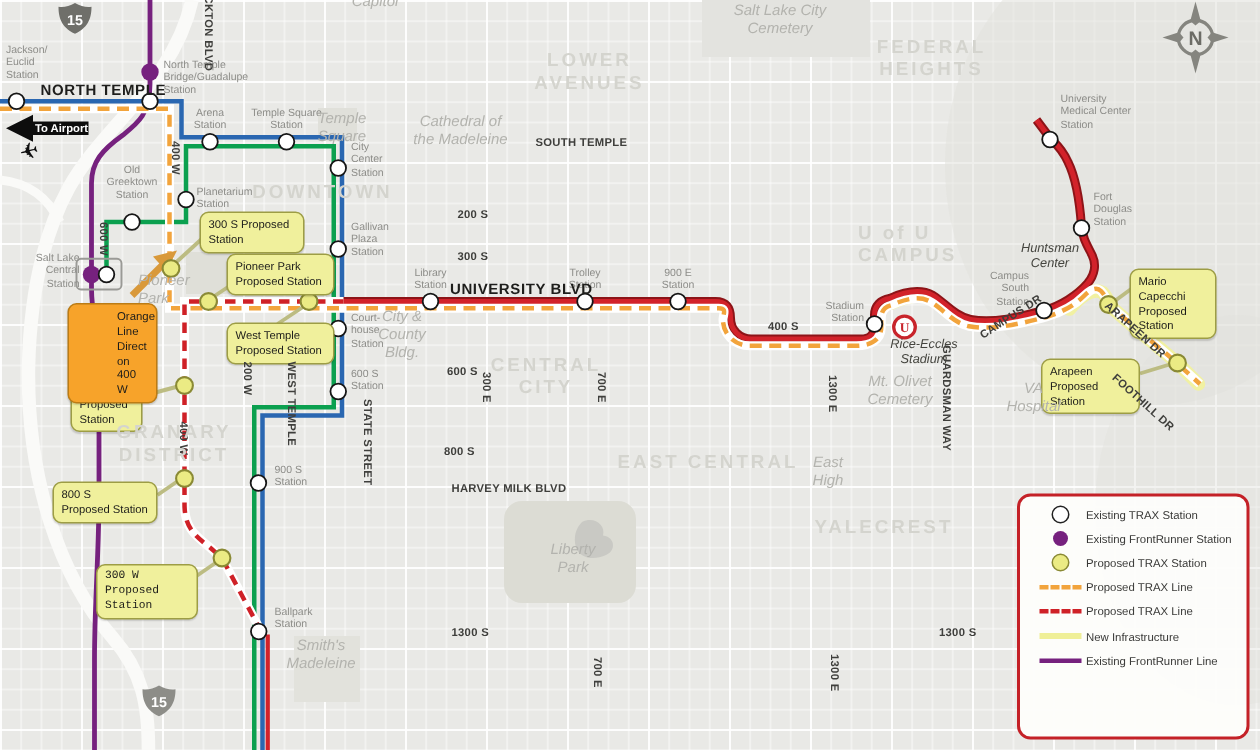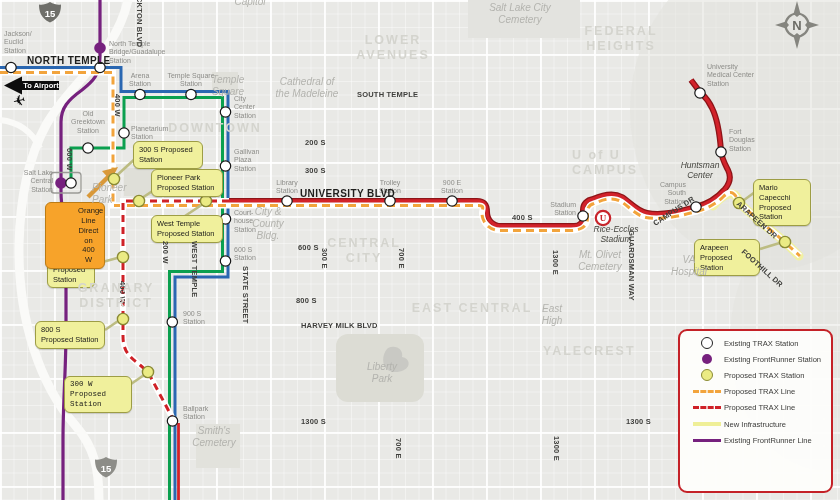--- a/index.html
+++ b/index.html
@@ -17,21 +17,21 @@
   .st-label{font-size:7px;color:#8d8d89;}
   .street{font-size:7.5px;font-weight:bold;color:#3f3f3c;letter-spacing:.2px;}
   .street.big{font-size:10px;color:#1e1e1c;letter-spacing:.4px;}
   .street.vert{writing-mode:vertical-rl;}
   .district{font-size:12.5px;font-weight:bold;color:#d4d4ce;letter-spacing:2px;text-align:center;}
   .landmark{font-size:10px;font-style:italic;color:#b3b3ae;text-align:center;}
   .landmark.dark{color:#45453f;font-size:8.5px;}
   .callout{position:absolute;box-sizing:border-box;background:#f0f09c;border:1.5px solid #9d9d45;
     border-radius:6px;padding:3px 5px;font-size:7.5px;color:#1c1c1a;line-height:1.3;
     white-space:pre-line;box-shadow:0 1px 1px rgba(0,0,0,.15);}
-  .callout.orange{background:#f7a32a;border-color:#bc7c15;text-align:center;font-size:7.6px;padding-left:32px;}
+  .callout.orange{background:#f7a32a;border-color:#bc7c15;text-align:left;font-size:7.6px;padding-left:32px;}
   .plane{position:absolute;font-size:15px;color:#0d0d0d;transform:scaleX(-1) rotate(14deg);}
   
   .legend{position:absolute;left:678px;top:329px;width:155px;height:164px;box-sizing:border-box;
     background:rgba(253,253,251,.96);border:2px solid #c42127;border-radius:9px;padding:4px 8px 4px 10px;}
   .lg-title{text-align:center;color:#c8262c;font-size:15px;font-weight:bold;letter-spacing:1.5px;margin:2px 0 4px 0;}
   .lg-row{display:flex;align-items:center;height:16.2px;}
   .lg-sw{width:34px;flex:none;display:flex;justify-content:center;align-items:center;}
   .lg-label{font-size:7.6px;color:#3a3a38;}
   .sw-circle{width:10px;height:10px;border-radius:50%;display:inline-block;}
   .sw-white{background:#fff;border:1.5px solid #222;}
@@ -295,21 +295,21 @@
 Center</div>
       <div class="lab landmark dark" style="left: 571px; top: 224px; width: 90px; text-align: center;">Rice-Eccles
 Stadium</div>
       <div class="lab landmark" style="left: 555px; top: 249px; width: 90px; text-align: center;">Mt. Olivet
 Cemetery</div>
       <div class="lab landmark" style="left: 507px; top: 303px; width: 90px; text-align: center;">East
 High</div>
       <div class="lab landmark" style="left: 337px; top: 361px; width: 90px; text-align: center;">Liberty
 Park</div>
       <div class="lab landmark" style="left: 169px; top: 425px; width: 90px; text-align: center;">Smith's
-Cemetery</div>
+Madeleine</div>
       <div class="lab landmark" style="left: 644px; top: 254px; width: 90px; text-align: center;">VA
 Hospital</div>
     </div>
 
   <div class="plane" style="left:13px;top:92px;">✈</div>
 
   <div class="legend">
     <div class="lg-row">
       <span class="lg-sw">
           <span class="sw-circle sw-white"></span>

